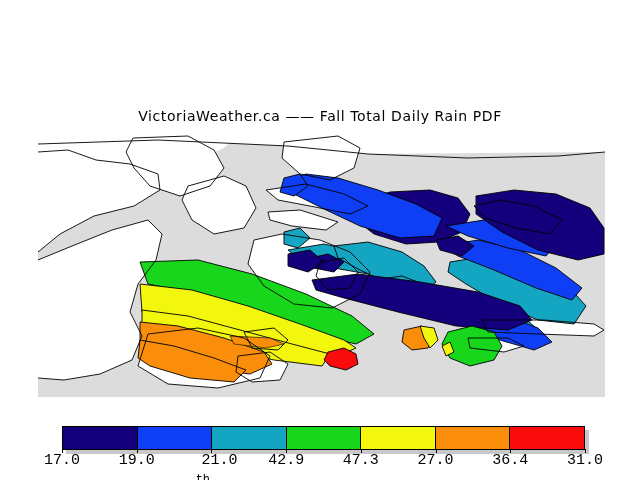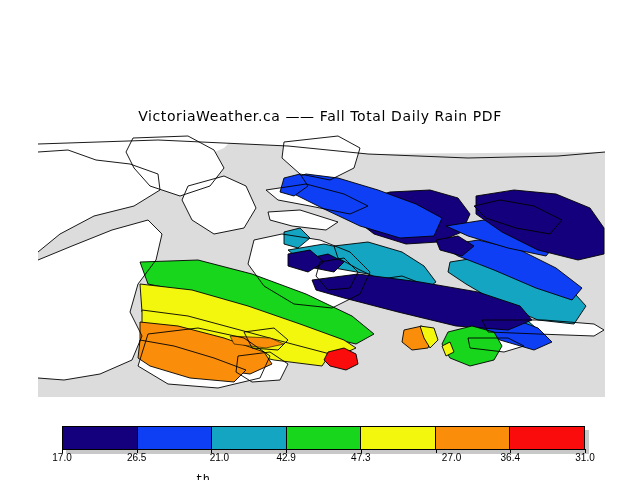--- a/index.html
+++ b/index.html
@@ -87,22 +87,22 @@
   .cb-tick-mark {
     position: absolute;
     top: 0;
     width: 1px;
     height: 4px;
     background: #000000;
   }
   .cb-tick-label {
     position: absolute;
     top: 3px;
-    font-family: Liberation Sans, sans-serif;
-    font-size: 10px;
+    font-family: Liberation Mono, monospace;
+    font-size: 15px;
     color: #000000;
     transform: translateX(-50%);
     white-space: pre;
   }
   #cb-caption {
     position: absolute;
     left: 0;
     top: 461px;
     width: 640px;
     text-align: center;
@@ -251,29 +251,29 @@
         <div class="cb-seg" title="25.0-27.0" style="background: rgb(243, 246, 13);"></div>
         <div class="cb-seg" title="27.0-29.0" style="background: rgb(250, 142, 11);"></div>
         <div class="cb-seg" title="29.0-31.0" style="background: rgb(251, 12, 12);"></div>
       </div>
   </div>
 
   <div id="cb-ticks">
       <div class="cb-tick-mark" style="left: 0px;"></div>
       <div class="cb-tick-label" style="left: 0px;">17.0</div>
       <div class="cb-tick-mark" style="left: 74.7143px;"></div>
-      <div class="cb-tick-label" style="left: 74.7143px;">26.5</div>
+      <div class="cb-tick-label" style="left: 74.7143px;">19.0</div>
       <div class="cb-tick-mark" style="left: 149.429px;"></div>
       <div class="cb-tick-label" style="left: 149.429px; margin-left: 8px;">21.0</div>
       <div class="cb-tick-mark" style="left: 224.143px;"></div>
       <div class="cb-tick-label" style="left: 224.143px;">42.9</div>
       <div class="cb-tick-mark" style="left: 298.857px;"></div>
       <div class="cb-tick-label" style="left: 298.857px;">47.3</div>
       <div class="cb-tick-mark" style="left: 373.571px;"></div>
-      <div class="cb-tick-label" style="left: 373.571px; margin-left: 16px;">27.0</div>
+      <div class="cb-tick-label" style="left: 373.571px;">27.0</div>
       <div class="cb-tick-mark" style="left: 448.286px;"></div>
       <div class="cb-tick-label" style="left: 448.286px;">36.4</div>
       <div class="cb-tick-mark" style="left: 523px;"></div>
       <div class="cb-tick-label" style="left: 523px;">31.0</div>
     </div>
 
   <div id="cb-caption">
     <span>95</span><sup>th</sup><span> percentile of daily rain (mm/day) on 2026-Apr-20</span>
   </div>
 

